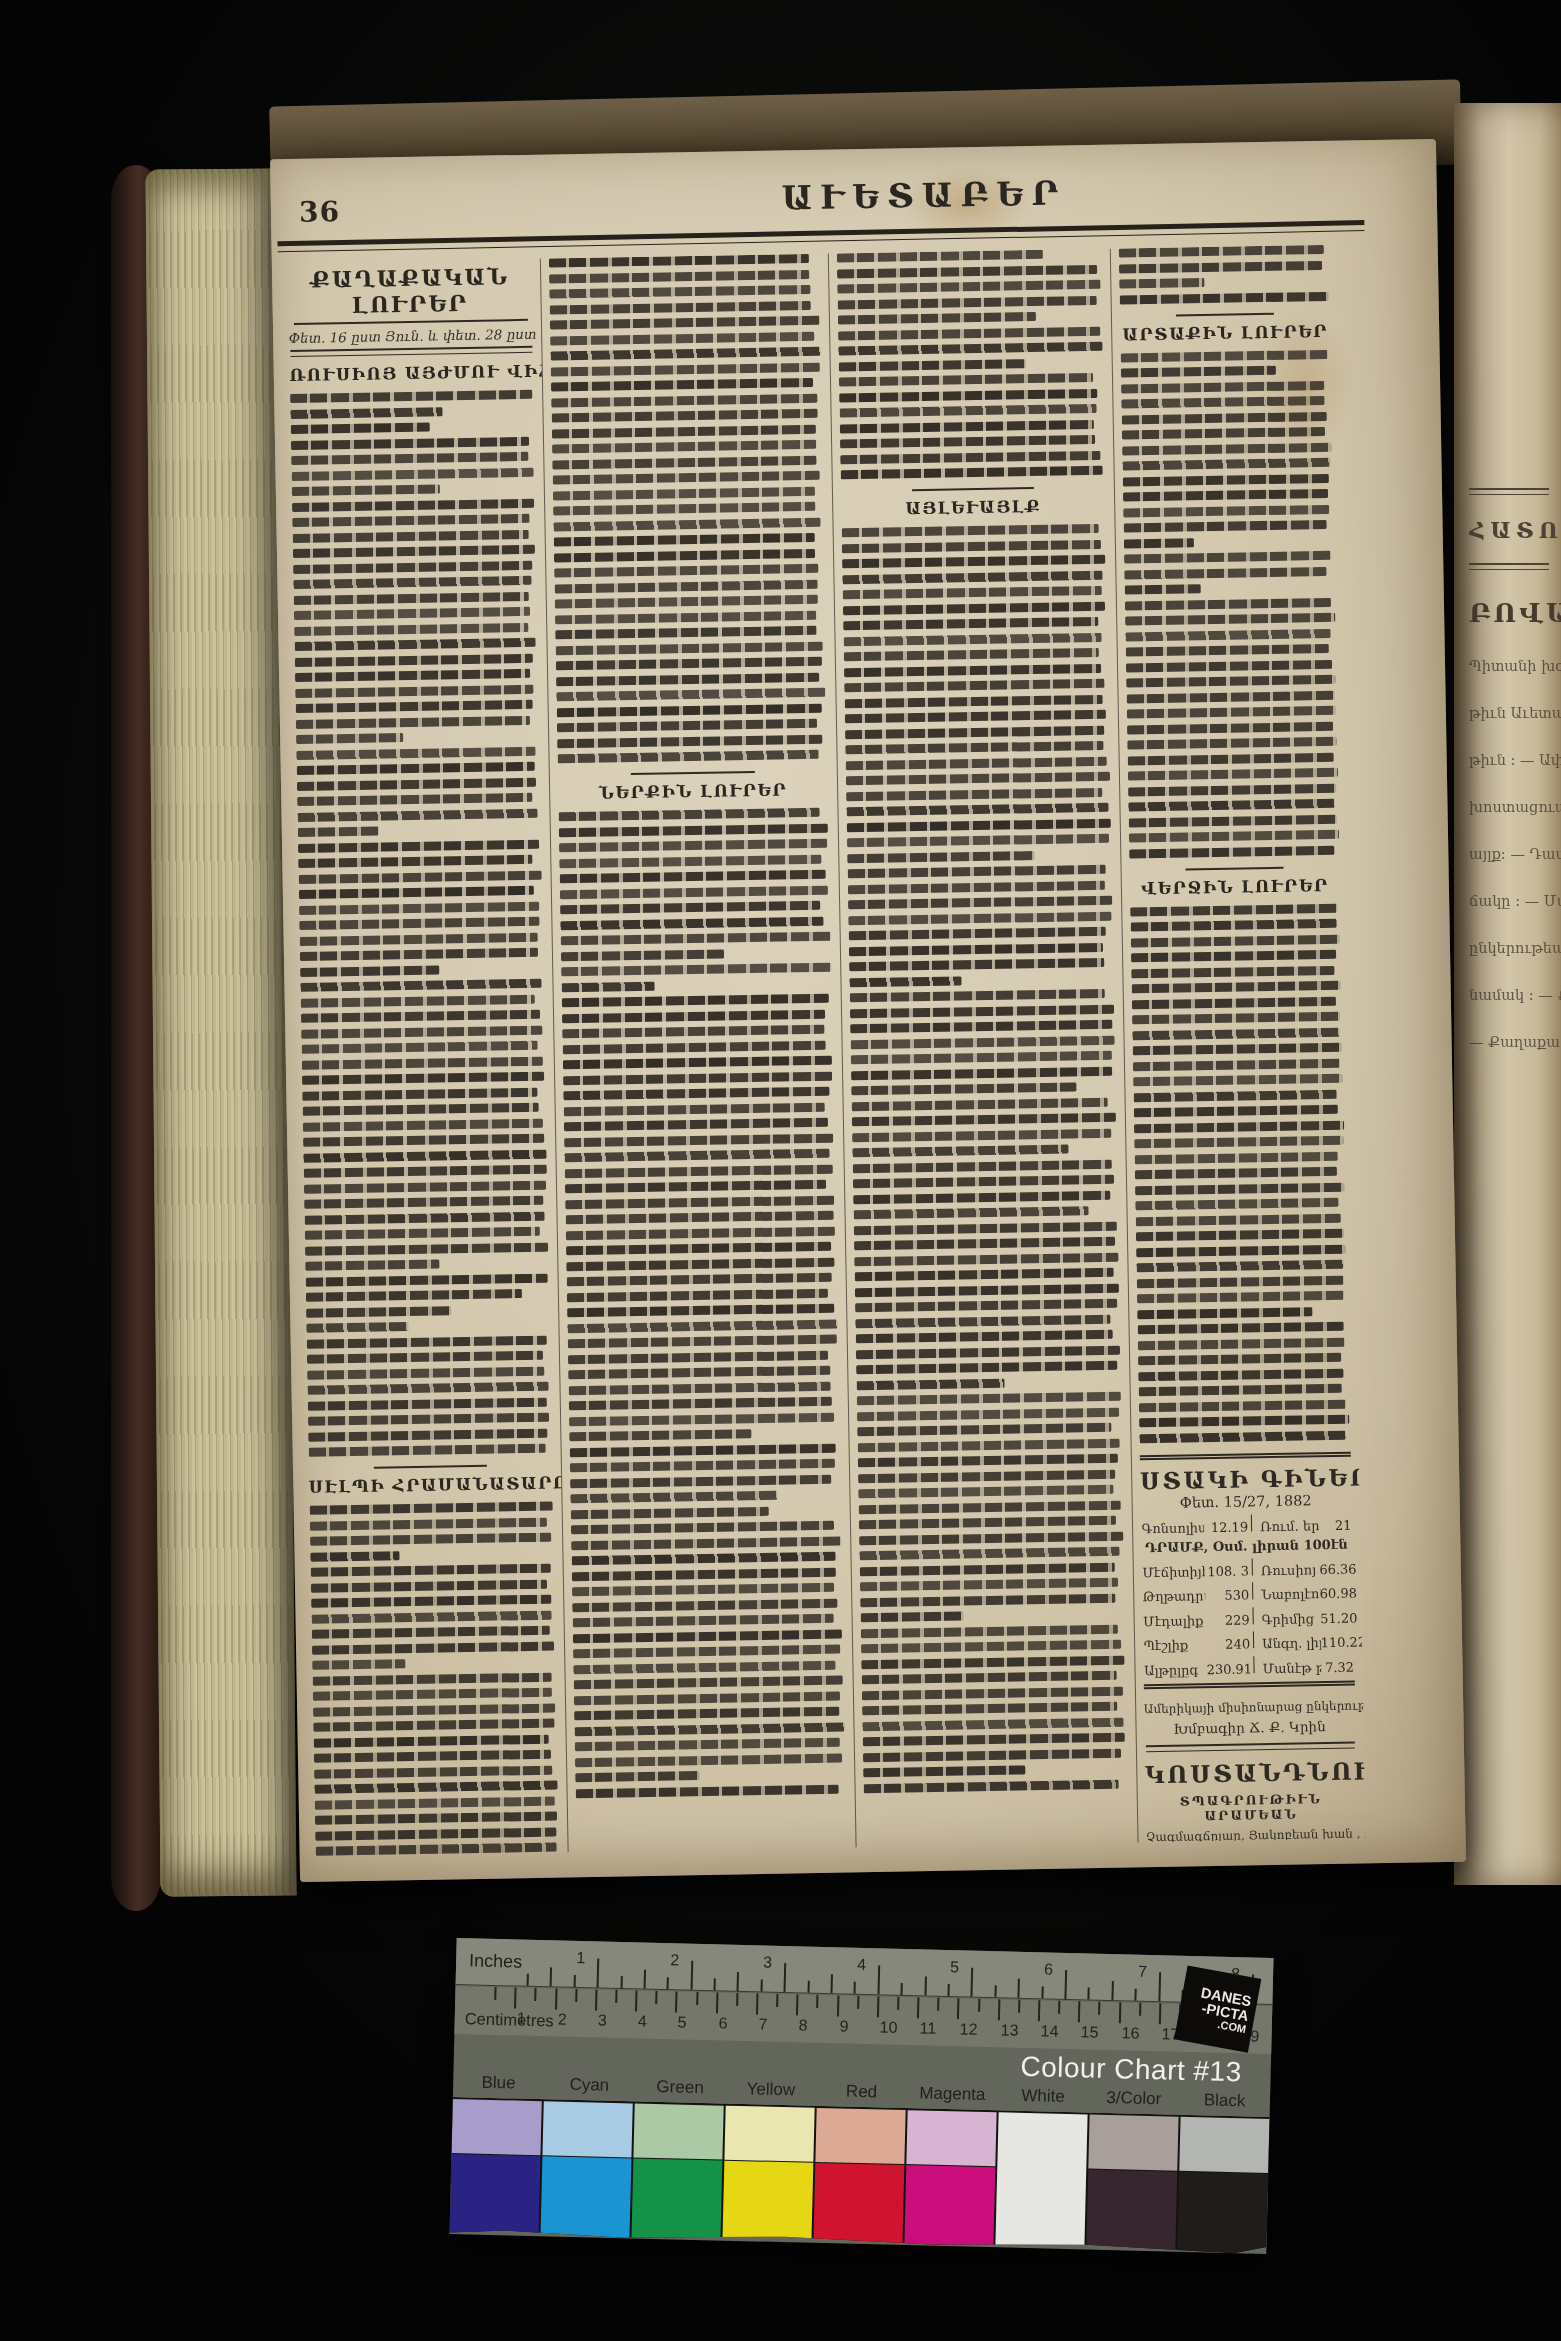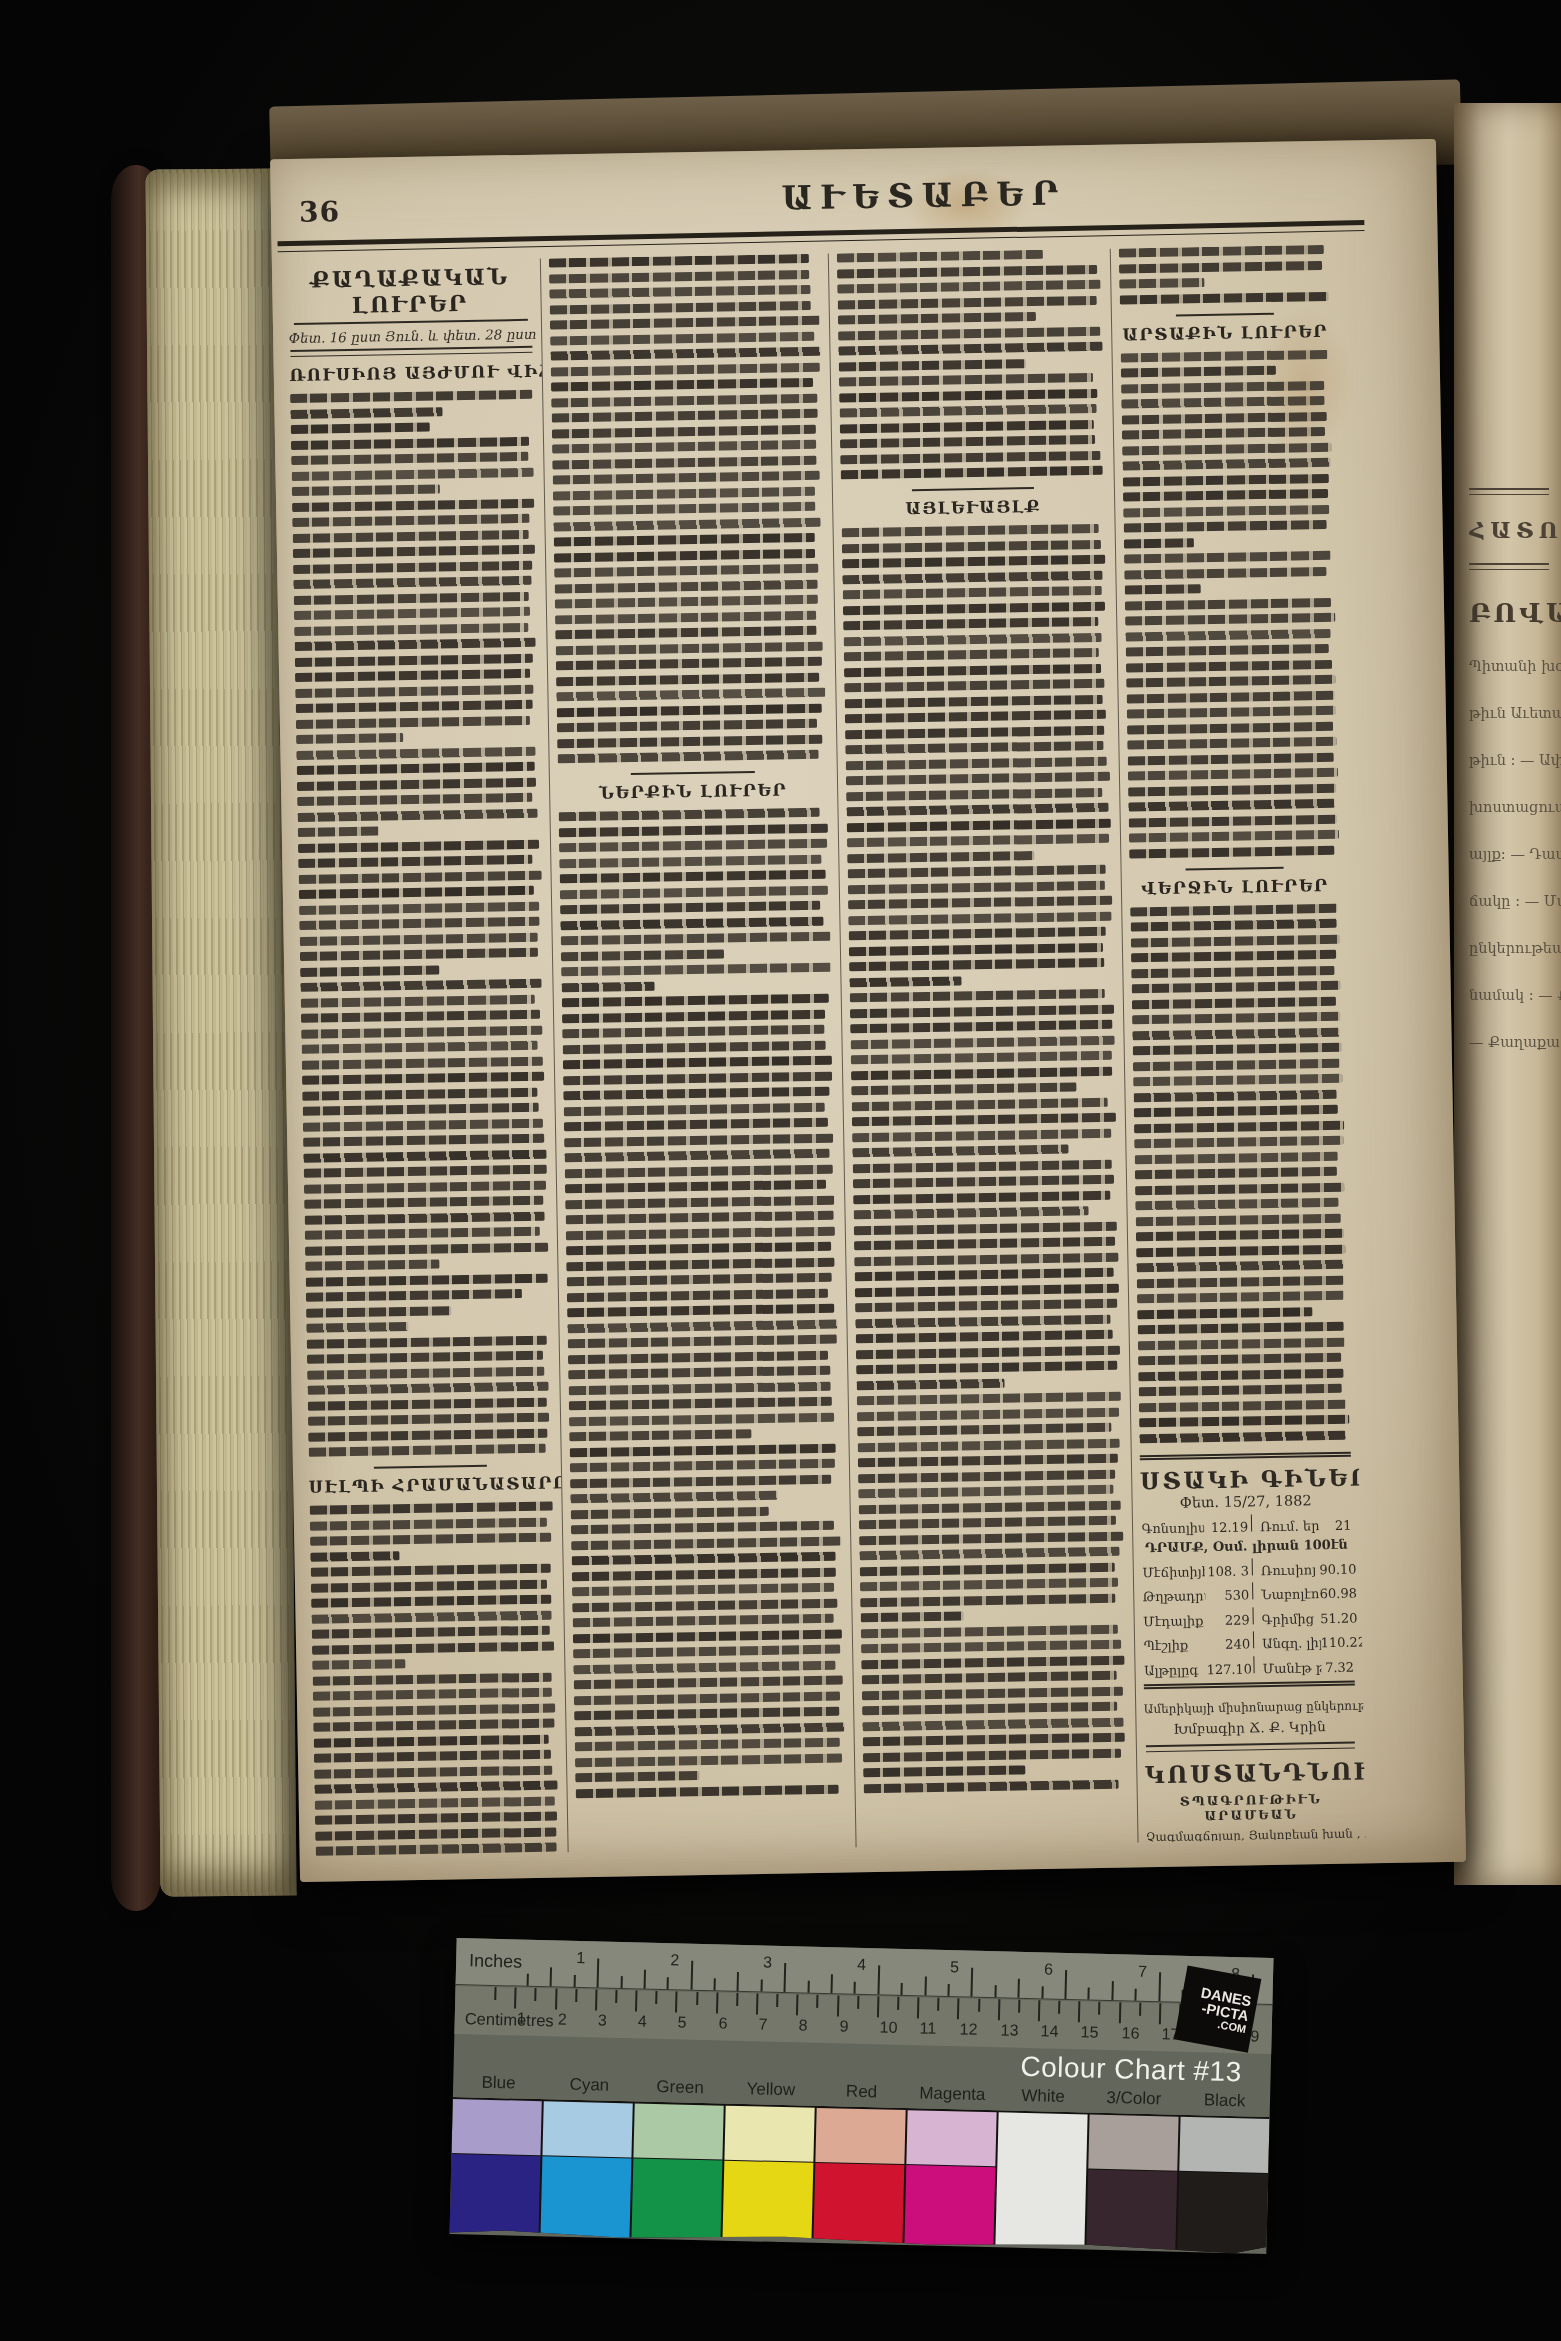--- a/index.html
+++ b/index.html
@@ -555,38 +555,38 @@
               <span class="sep"></span>
               <span class="mr">Ռում. երկ. բաժինք</span>
               <span class="mv">21</span>
             </div>
           <div class="m-sub">ԴՐԱՄՔ, Օսմ. լիրան 100էն</div>
           <div class="m-grid" id="money-rows">
               <span class="ml">Մէճիտիյէ</span>
               <span class="mv">108. 3</span>
               <span class="sep"></span>
               <span class="mr">Ռուսիոյ թօլ</span>
-              <span class="mv">90.10</span>
+              <span class="mv">66.36</span>
               <span class="ml">Թղթադրամ</span>
               <span class="mv">530</span>
               <span class="sep"></span>
               <span class="mr">Նաբոլէոն</span>
               <span class="mv">60.98</span>
               <span class="ml">Մէդալիք</span>
               <span class="mv">229</span>
               <span class="sep"></span>
               <span class="mr">Գրիմից</span>
               <span class="mv">51.20</span>
               <span class="ml">Պէշլիք</span>
               <span class="mv">240</span>
               <span class="sep"></span>
               <span class="mr">Անգղ. լիրա</span>
               <span class="mv">110.22</span>
               <span class="ml">Ալթըլըգ</span>
-              <span class="mv">127.10</span>
+              <span class="mv">230.91</span>
               <span class="sep"></span>
               <span class="mr">Մանէթ թղթադրամ</span>
               <span class="mv">7.32</span>
             </div>
         </div>
 
         <div class="imprint">
           <div class="imp1">Ամերիկայի միսիոնարաց ընկերութեան կողմէն</div>
           <div class="imp2">Խմբագիր Ճ. Ք. Կրին</div>
           <div class="imp-rule"></div>

